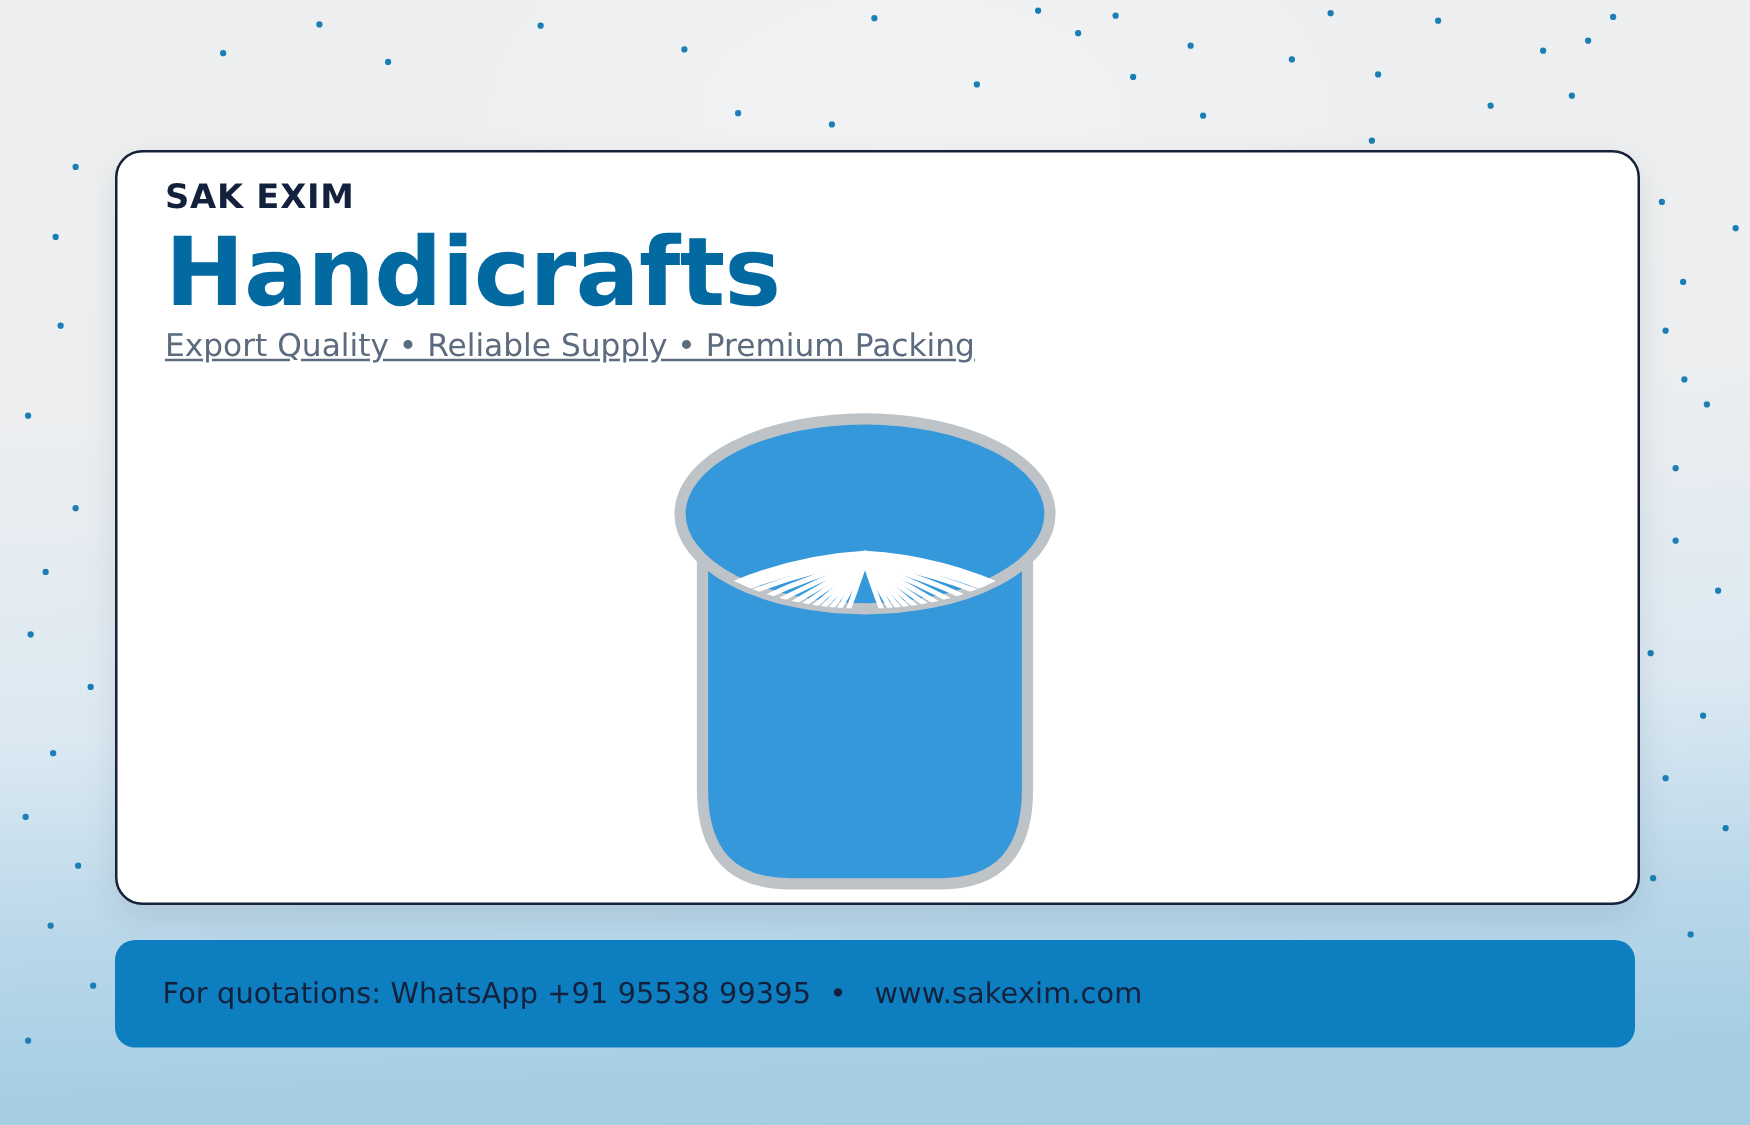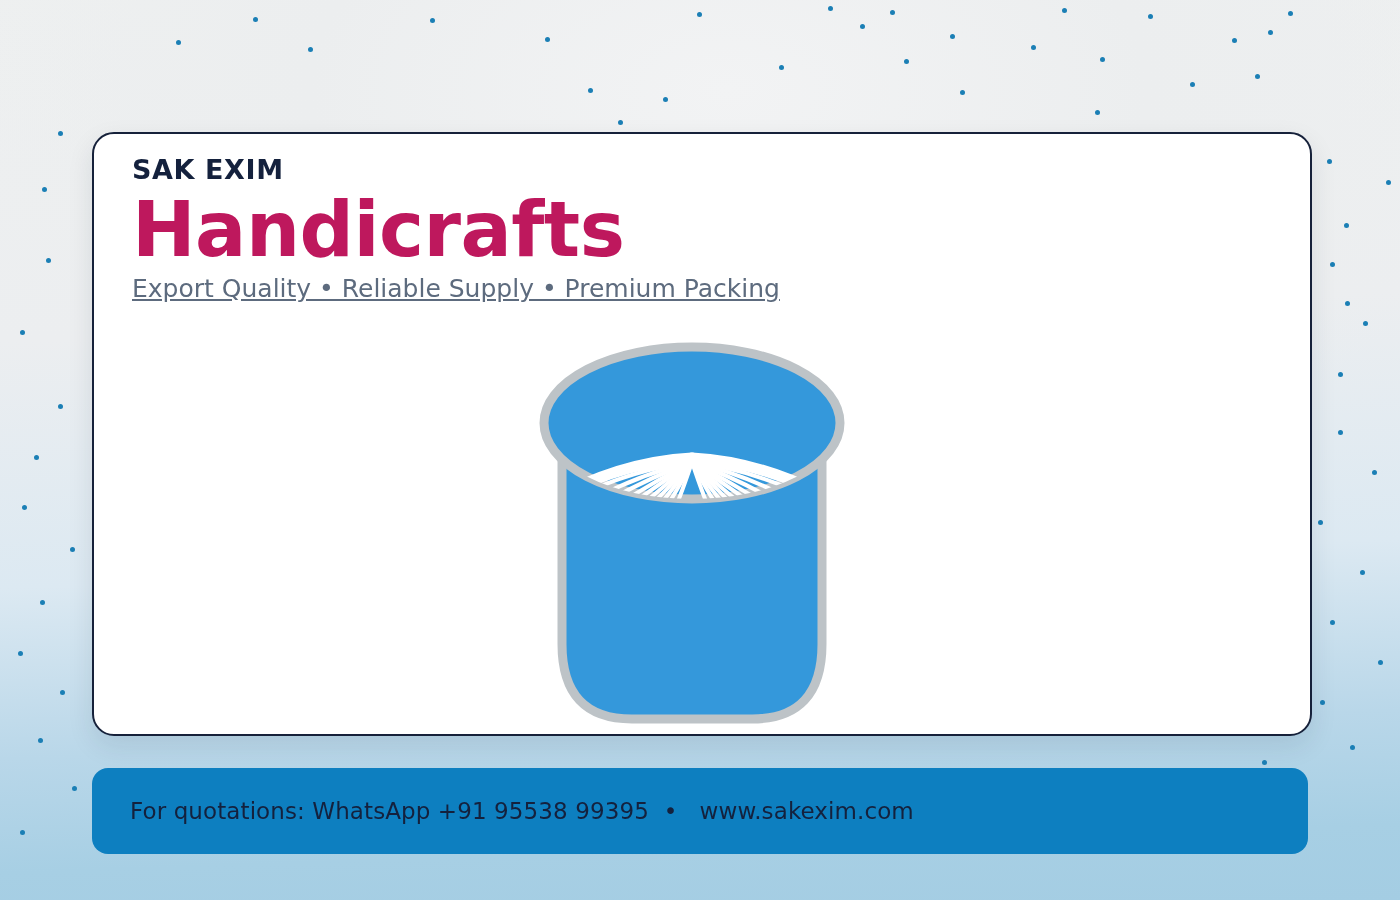--- a/index.html
+++ b/index.html
@@ -43,21 +43,20 @@
     position: absolute;
     left: 92px;
     top: 120px;
     width: 1216px;
     height: 600px;
     background: #ffffff;
     border: 2px solid #16213a;
     border-radius: 22px;
     box-shadow: 0 10px 26px rgba(20, 35, 60, 0.10);
     overflow: hidden;
-    margin-top: 12px;
   }
   .card-text {
     position: absolute;
     left: 38px;
     top: 20px;
     width: 1000px;
   }
   .brand {
     font-family: "DejaVu Sans", sans-serif;
     font-size: 27px;
@@ -65,21 +64,21 @@
     letter-spacing: 0.6px;
     color: #14213d;
     line-height: 1.2;
     margin: 0 0 4px 0;
   }
   .headline {
     font-family: "DejaVu Sans", sans-serif;
     font-size: 76px;
     font-weight: bold;
     letter-spacing: -0.5px;
-    color: #be185d;
+    color: #0369a1;
     line-height: 1.06;
     margin: 0 0 2px 0;
   }
   .tagline {
     font-family: "DejaVu Sans", sans-serif;
     font-size: 25px;
     font-weight: normal;
     color: #5d6b7e;
     line-height: 1.3;
     margin: 0;
@@ -105,21 +104,20 @@
   .footer-bar {
     position: absolute;
     left: 92px;
     top: 752px;
     width: 1216px;
     height: 86px;
     background: #0d7fc0;
     border-radius: 16px;
     display: flex;
     align-items: center;
-    margin-top: 16px;
   }
   .footer-text {
     font-family: "DejaVu Sans", sans-serif;
     font-size: 23px;
     color: #14213d;
     padding-left: 38px;
     letter-spacing: 0.1px;
     white-space: pre;
   }
 </style>

